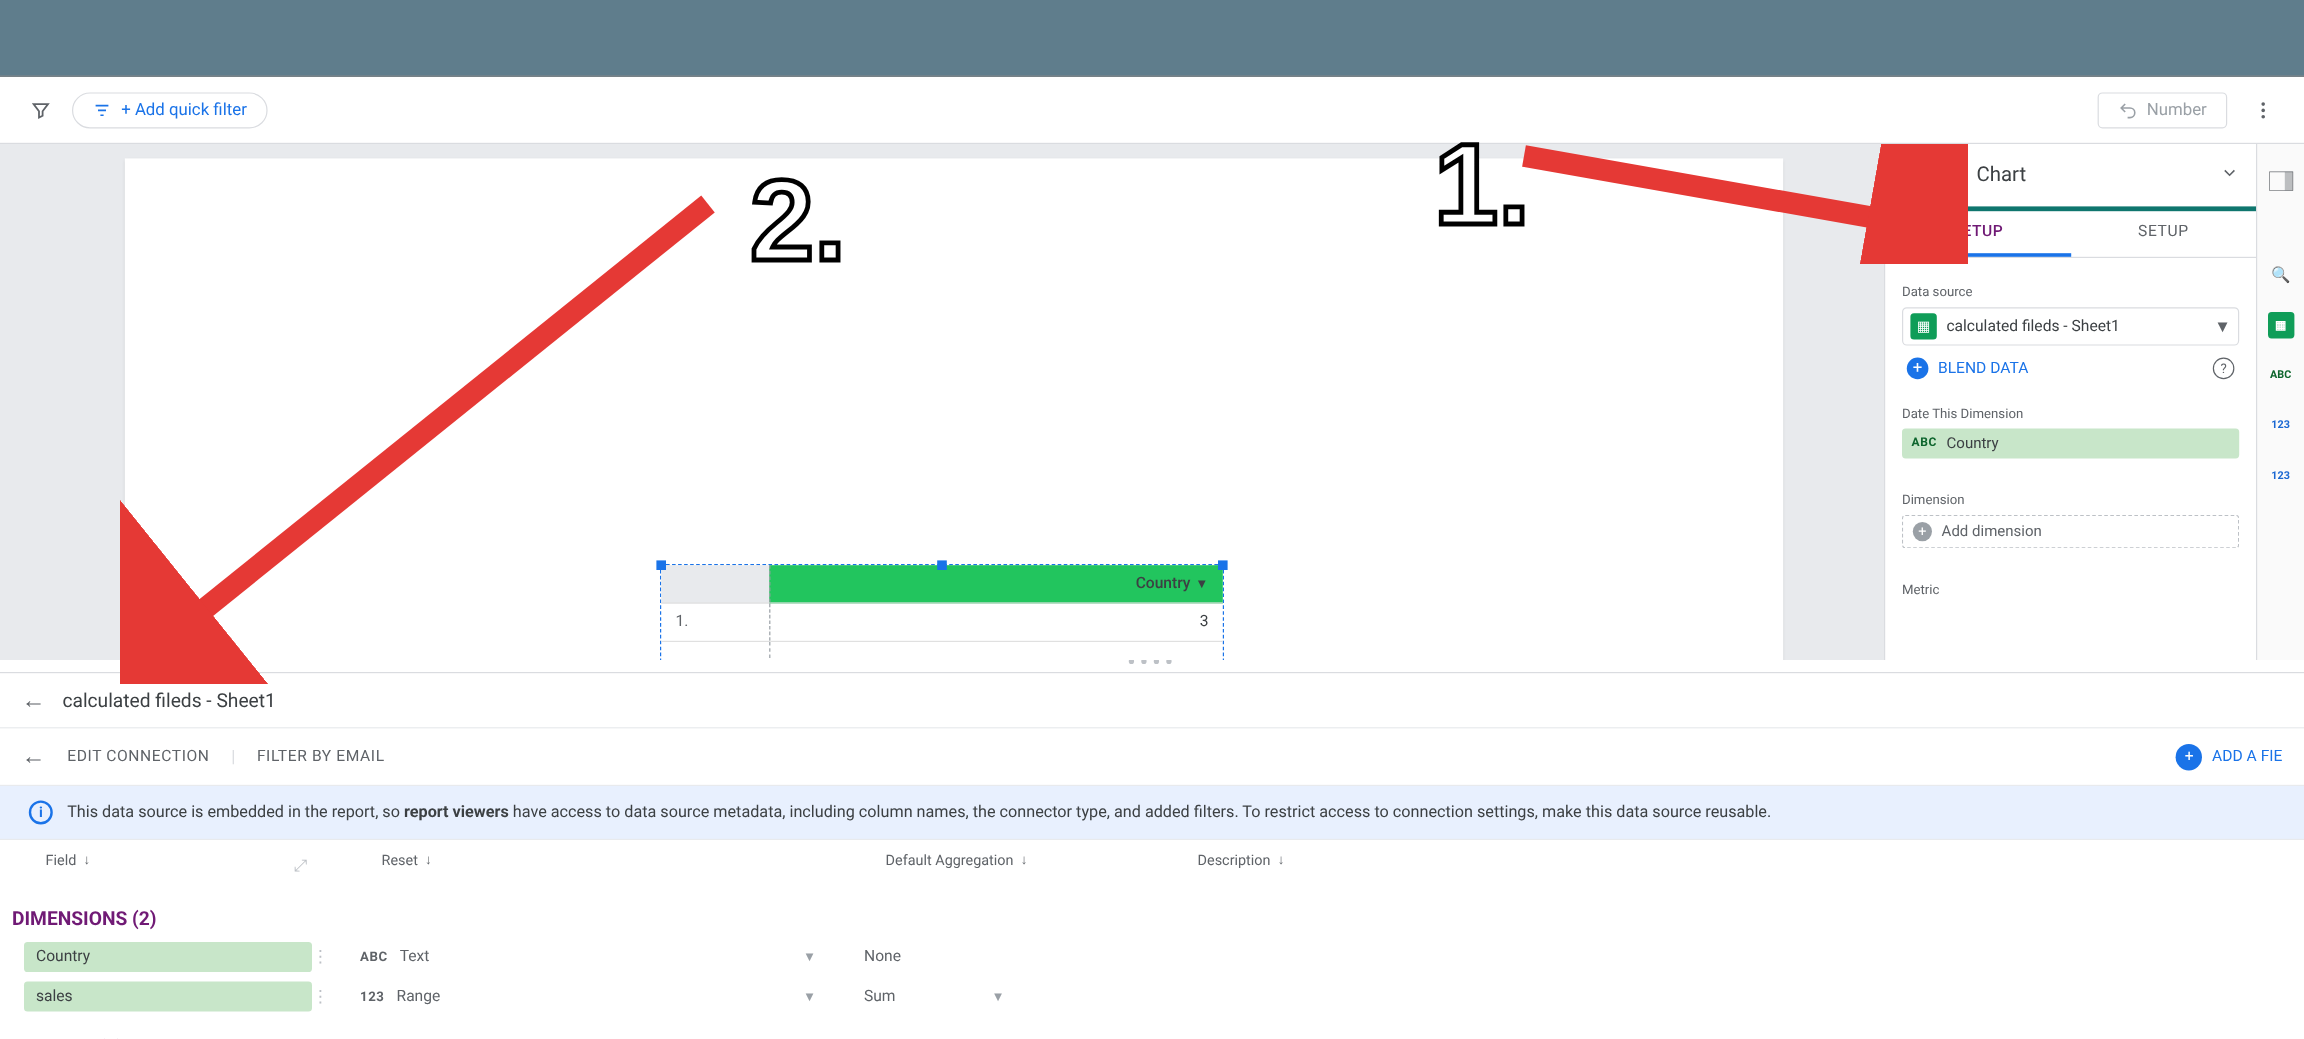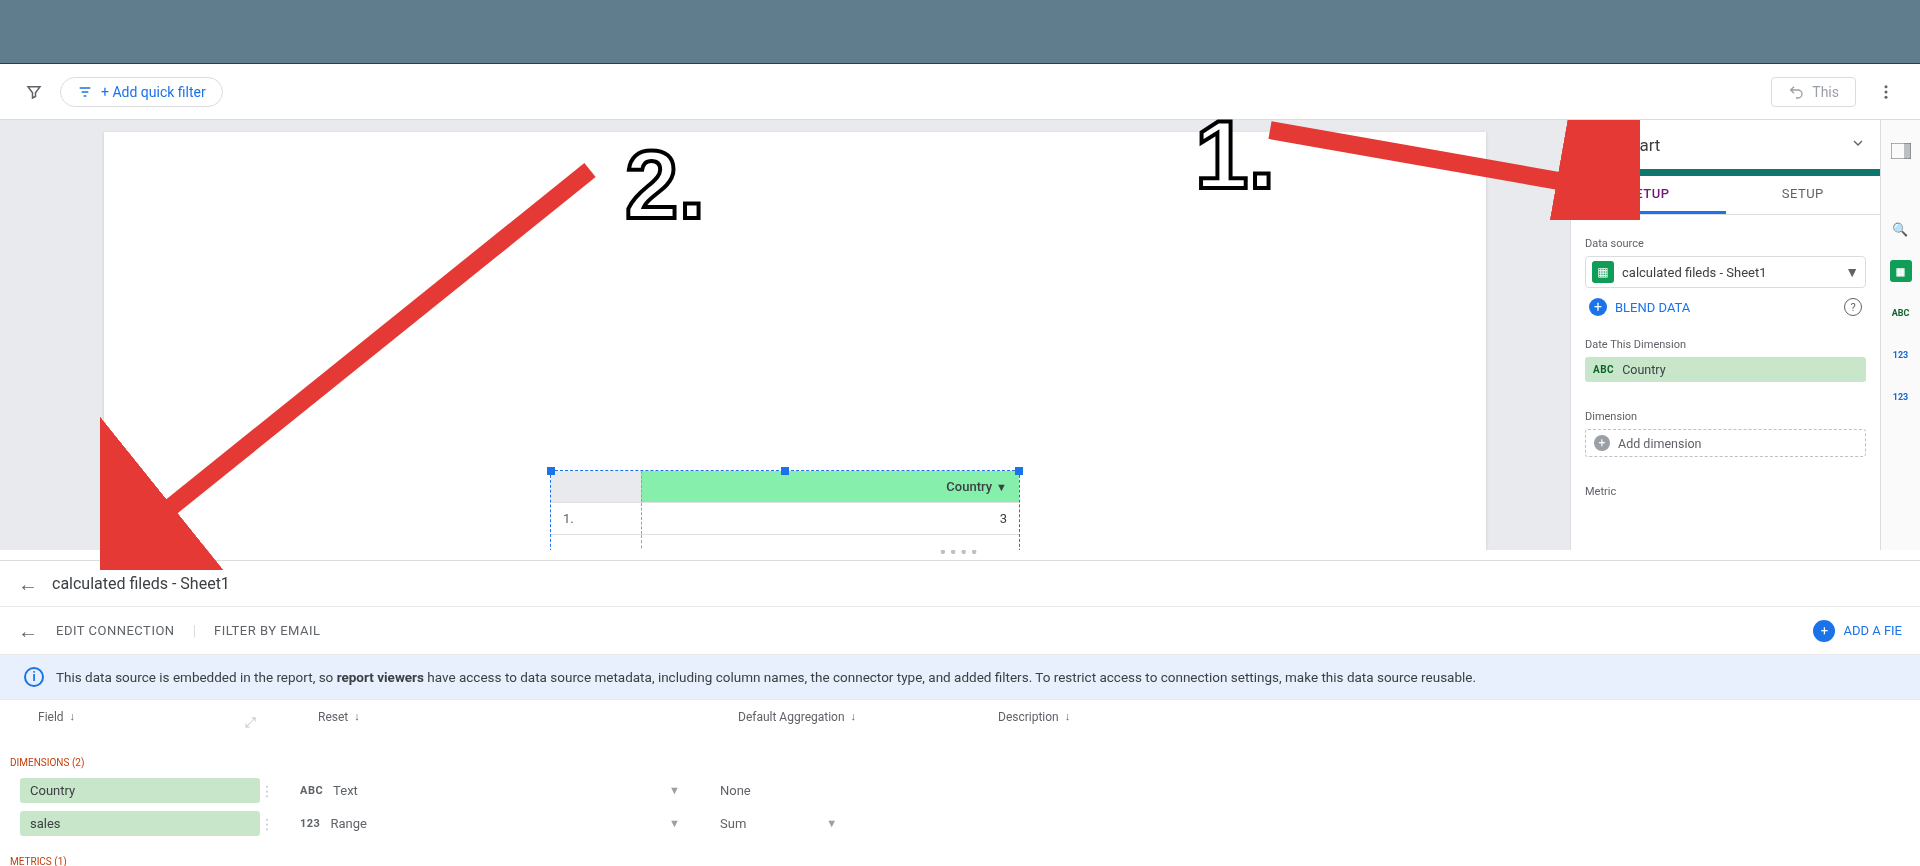--- a/index.html
+++ b/index.html
@@ -19,30 +19,30 @@
   
   .split { display: flex; height: calc(430px); }
   .canvas-area { flex: 1; background: #e8eaed; position: relative; overflow: hidden; }
   .page { position: absolute; left: 104px; top: 12px; width: 1382px; height: 430px; background: #fff; box-shadow: 0 1px 3px rgba(0,0,0,.15); }
   .chart-table { position: absolute; left: 550px; top: 350px; width: 470px; border: 1px dashed #1a73e8; background: #fff; }
   .chart-table .sel { position: absolute; width: 8px; height: 8px; background: #1a73e8; }
   .chart-table .sel.tl { left: -4px; top: -4px; }
   .chart-table .sel.tr { right: -4px; top: -4px; }
   .chart-table .sel.tm { left: 50%; top: -4px; transform: translateX(-50%); }
   .chart-table th, .chart-table td { border-bottom: 1px solid #e0e0e0; padding: 8px 12px; font-size: 13px; }
-  .chart-table thead th { background: #86efac; font-weight: 500; text-align: right; }
+  .chart-table thead th { background: #22c55e; font-weight: 500; text-align: right; }
   .chart-table thead th:first-child { text-align: left; width: 90px; border-right: 1px dashed #9aa0a6; background:#e8eaed;}
   .chart-table tbody td:first-child { color: #5f6368; border-right: 1px dashed #9aa0a6; }
   .chart-table tbody td:last-child { text-align: right; }
   .chart-table table { width: 100%; border-collapse: collapse; }
   .chart-table .arrow { font-size: 11px; margin-left: 4px; }
 
   
   .props { width: 310px; border-left: 1px solid #dadce0; background: #fff; display: flex; flex-direction: column; }
-  .props-header { height: 56px; display: flex; align-items: center; padding: 0 14px; border-bottom: 7px solid #0f766e; gap: 0; }
+  .props-header { height: 56px; display: flex; align-items: center; padding: 0 14px; border-bottom: 4px solid #0f766e; gap: 28px; }
   .chart-type-icon { width: 34px; height: 28px; border: 1px solid #dadce0; border-radius: 2px; display:flex; align-items:center; justify-content:center;}
   .props-header h3 { flex: 1; font-size: 17px; font-weight: 400; color: #3c4043; }
   .chev { color: #5f6368; }
   .tabbar { display: flex; border-bottom: 1px solid #dadce0; }
   .tabbar .tab { flex: 1; text-align: center; padding: 10px 0; font-size: 13px; letter-spacing: .5px; color: #5f6368; cursor: pointer; }
   .tabbar .tab.active { color: #701a75; border-bottom: 3px solid #1a73e8; font-weight: 500; }
   .section { padding: 10px 14px; }
   .section-label { font-size: 11px; color: #5f6368; margin: 12px 0 6px; }
   .ds-chip { display: flex; align-items: center; border: 1px solid #dadce0; border-radius: 4px; padding: 4px 6px; gap: 8px; cursor: pointer; }
   .ds-chip .sheet-icon { width: 22px; height: 22px; background: #0f9d58; border-radius: 3px; display:flex; align-items:center; justify-content:center; color:#fff; font-size:12px;}
@@ -85,21 +85,21 @@
   .ds-hdr2 .sep { color:#dadce0;}
   .ds-hdr2 .add-field { margin-left:auto; display:flex; align-items:center; gap:8px; color:#1a73e8; font-size:13px; cursor:pointer;}
   .ds-hdr2 .add-field .pc { width:22px;height:22px;border-radius:50%;background:#1a73e8;color:#fff;display:flex;align-items:center;justify-content:center;}
 
   .info-banner { background:#e8f0fe; display:flex; align-items:center; gap:12px; padding:12px 24px; font-size:13.5px; color:#3c4043; border-bottom:1px solid #e8eaed;}
   .info-banner .ic { color:#1a73e8; width:20px;height:20px;border:2px solid #1a73e8;border-radius:50%;display:flex;align-items:center;justify-content:center;font-size:12px;font-weight:bold;}
 
   .field-table .head-row { display:grid; grid-template-columns: 280px 420px 260px 1fr; padding:10px 38px; font-size:12px; color:#5f6368;}
   .field-table .head-row span { display:flex; gap:6px; cursor:pointer;}
   .sort-arrow { font-size:11px;}
-  .group-hdr { font-size:10px; color:#c2410c; padding:6px 10px;}
+  .group-hdr { font-size:16px; color:#701a75; padding:6px 10px;font-weight:bold;}
   .field-row { display:grid; grid-template-columns: 240px 40px 420px 260px 1fr; align-items:center; padding:4px 10px 4px 20px;}
   .field-row .chip { border-radius:3px; padding:5px 10px; font-size:13px;}
   .chip.dim { background:#c8e6c9;}
   .menu-dots { color:#bdc1c6; cursor:pointer;}
   .type-cell { display:flex; align-items:center; gap:10px; color:#5f6368; font-size:13px;}
   .type-cell .tt { font-size:11px; font-weight:700; color:#5f6368; letter-spacing:.5px;}
   .agg-cell, .desc-cell { color:#5f6368; font-size:13px; display:flex; align-items:center; gap:20px;}
   .dd { color:#9aa0a6; font-size:11px;}
   .resize-handle { color:#bdc1c6; font-size:14px; text-align:right; padding-right:6px;}
 
@@ -123,21 +123,21 @@
     <svg class="fi" width="16" height="16" viewBox="0 0 24 24" fill="none" stroke="#1a73e8" stroke-width="2">
         <path d="M4 6h16M7 12h10M10 18h4"></path>
       </svg>
     <span>+ Add quick filter</span>
   </div>
   <div class="spacer"></div>
   <div class="reset-btn">
     <svg width="16" height="16" viewBox="0 0 24 24" fill="none" stroke="#9aa0a6" stroke-width="2">
         <path d="M9 14l-5-5 5-5M4 9h11a6 6 0 0 1 0 12h-3"></path>
       </svg>
-    <span>This</span>
+    <span>Number</span>
   </div>
   <div class="more-btn">
     <svg width="18" height="18" viewBox="0 0 24 24" fill="#5f6368">
         <circle cx="12" cy="5" r="2"></circle>
         <circle cx="12" cy="12" r="2"></circle>
         <circle cx="12" cy="19" r="2"></circle>
       </svg>
   </div>
 
 </div>

